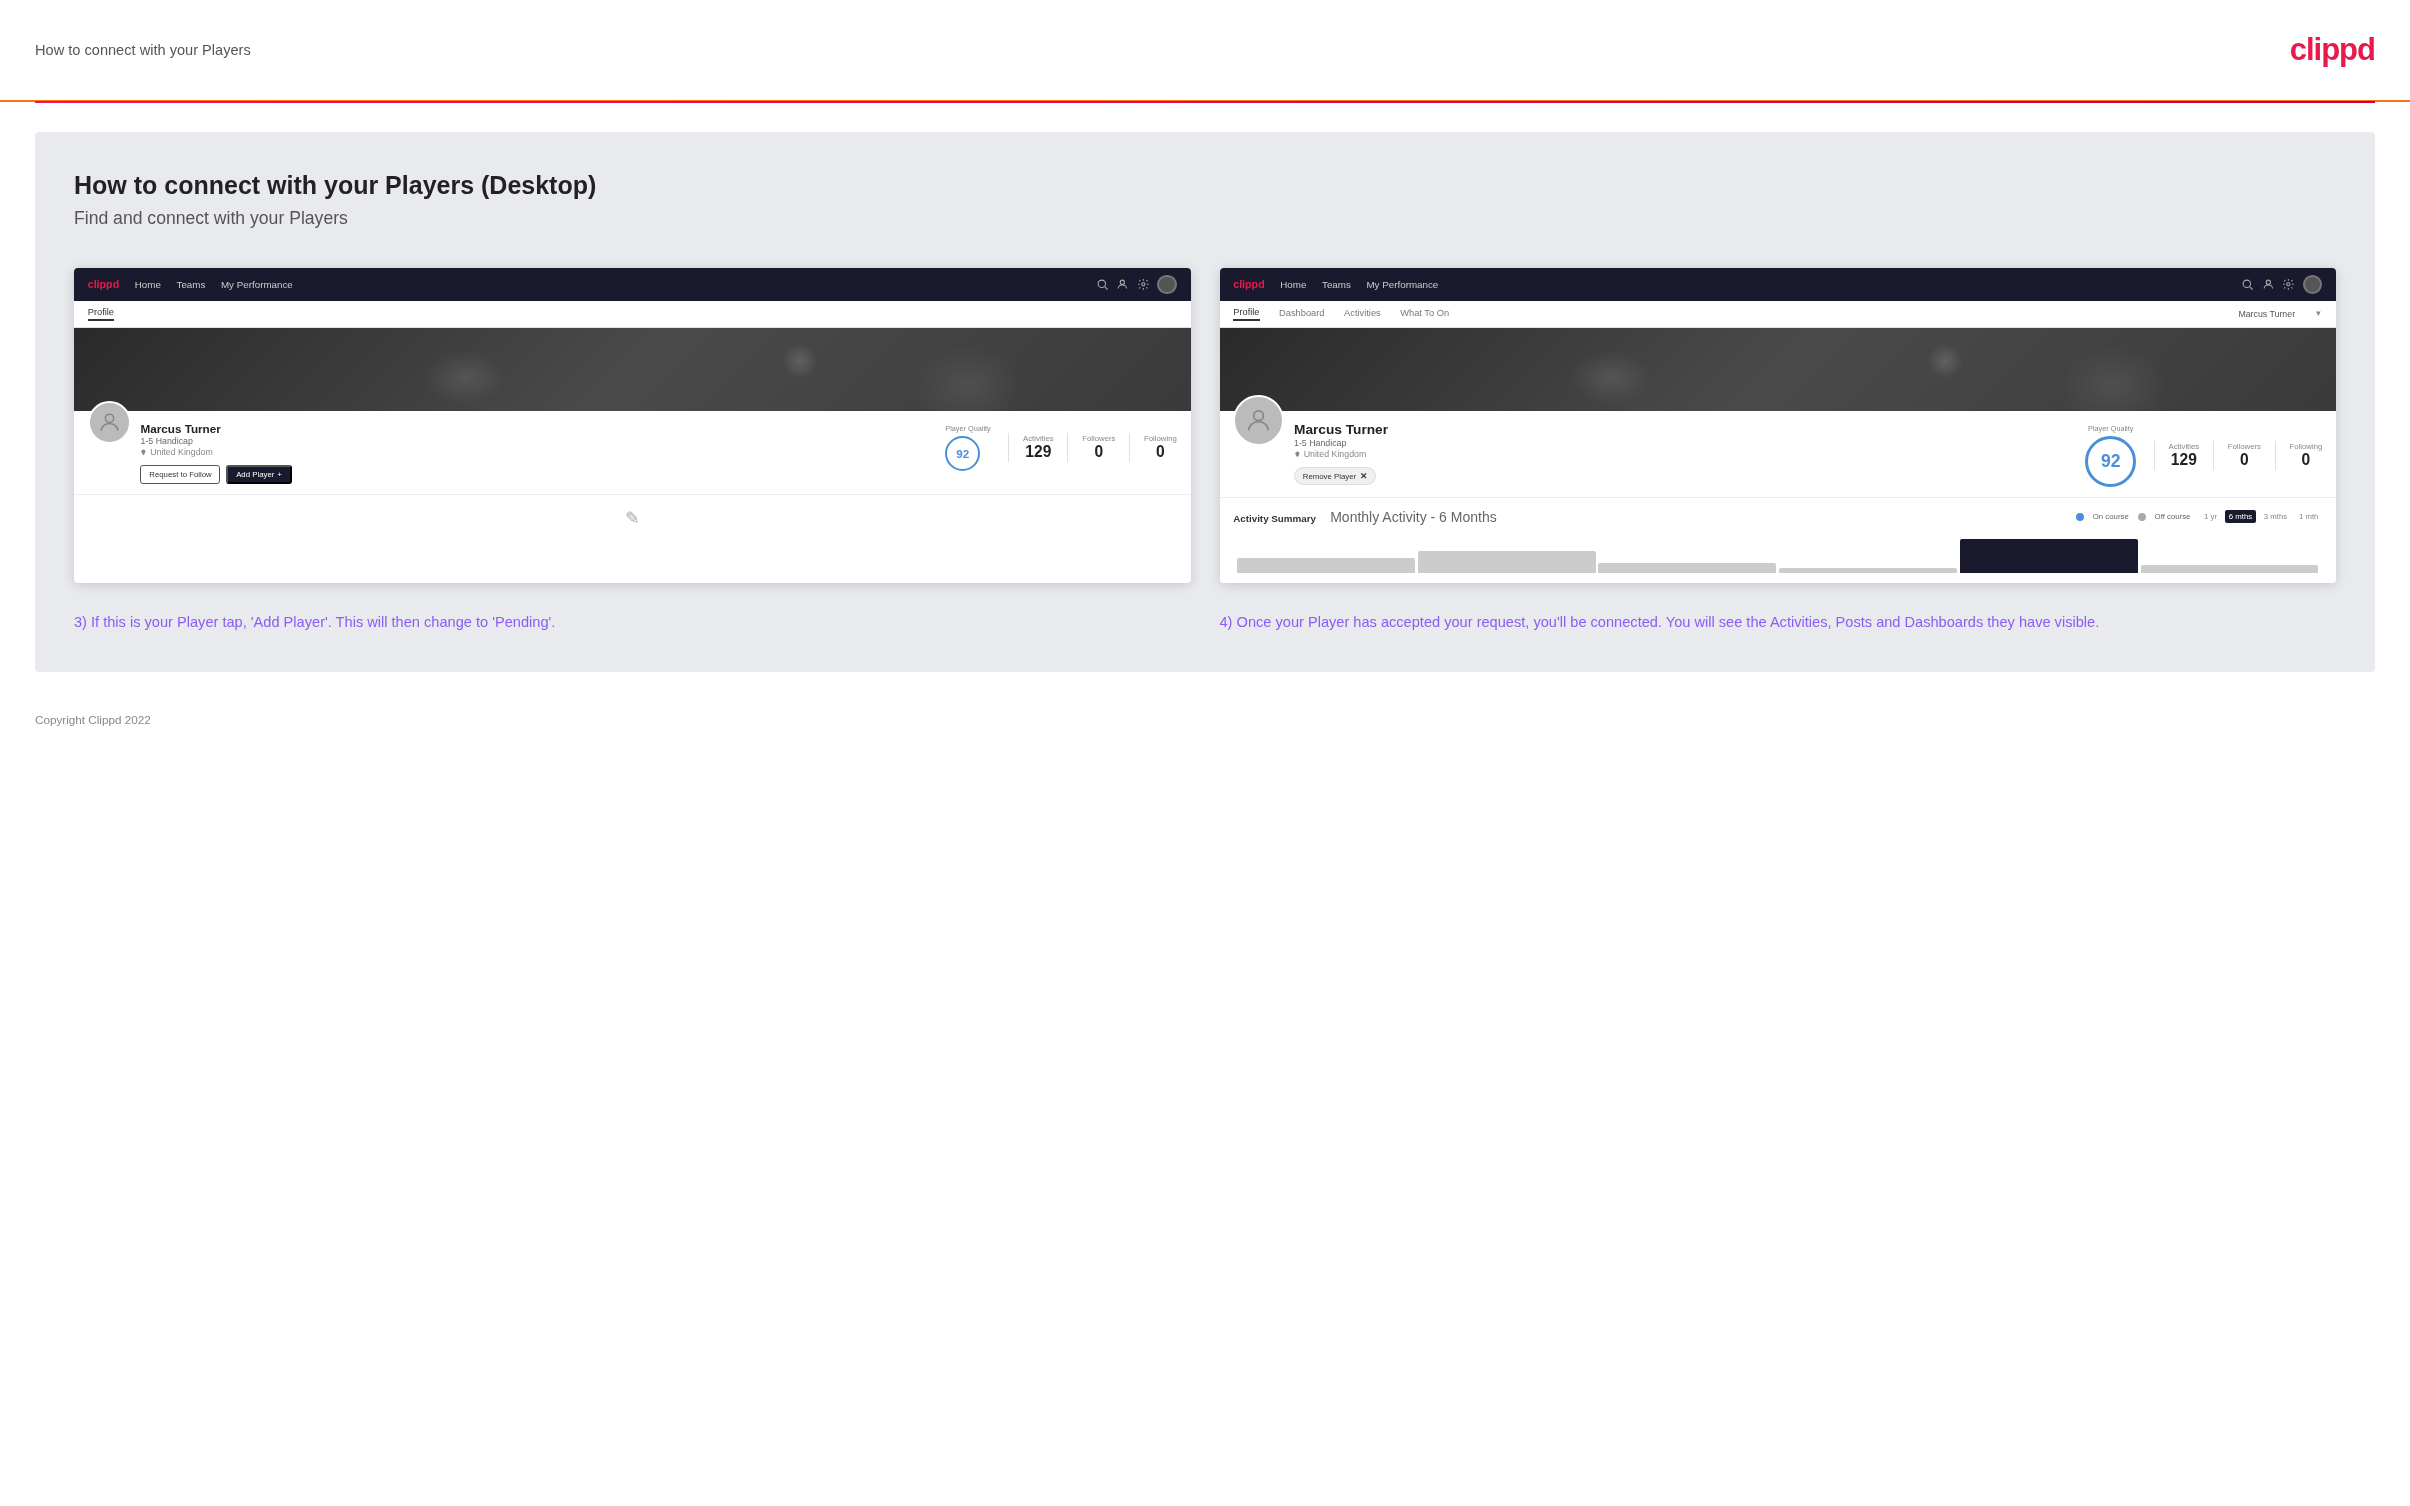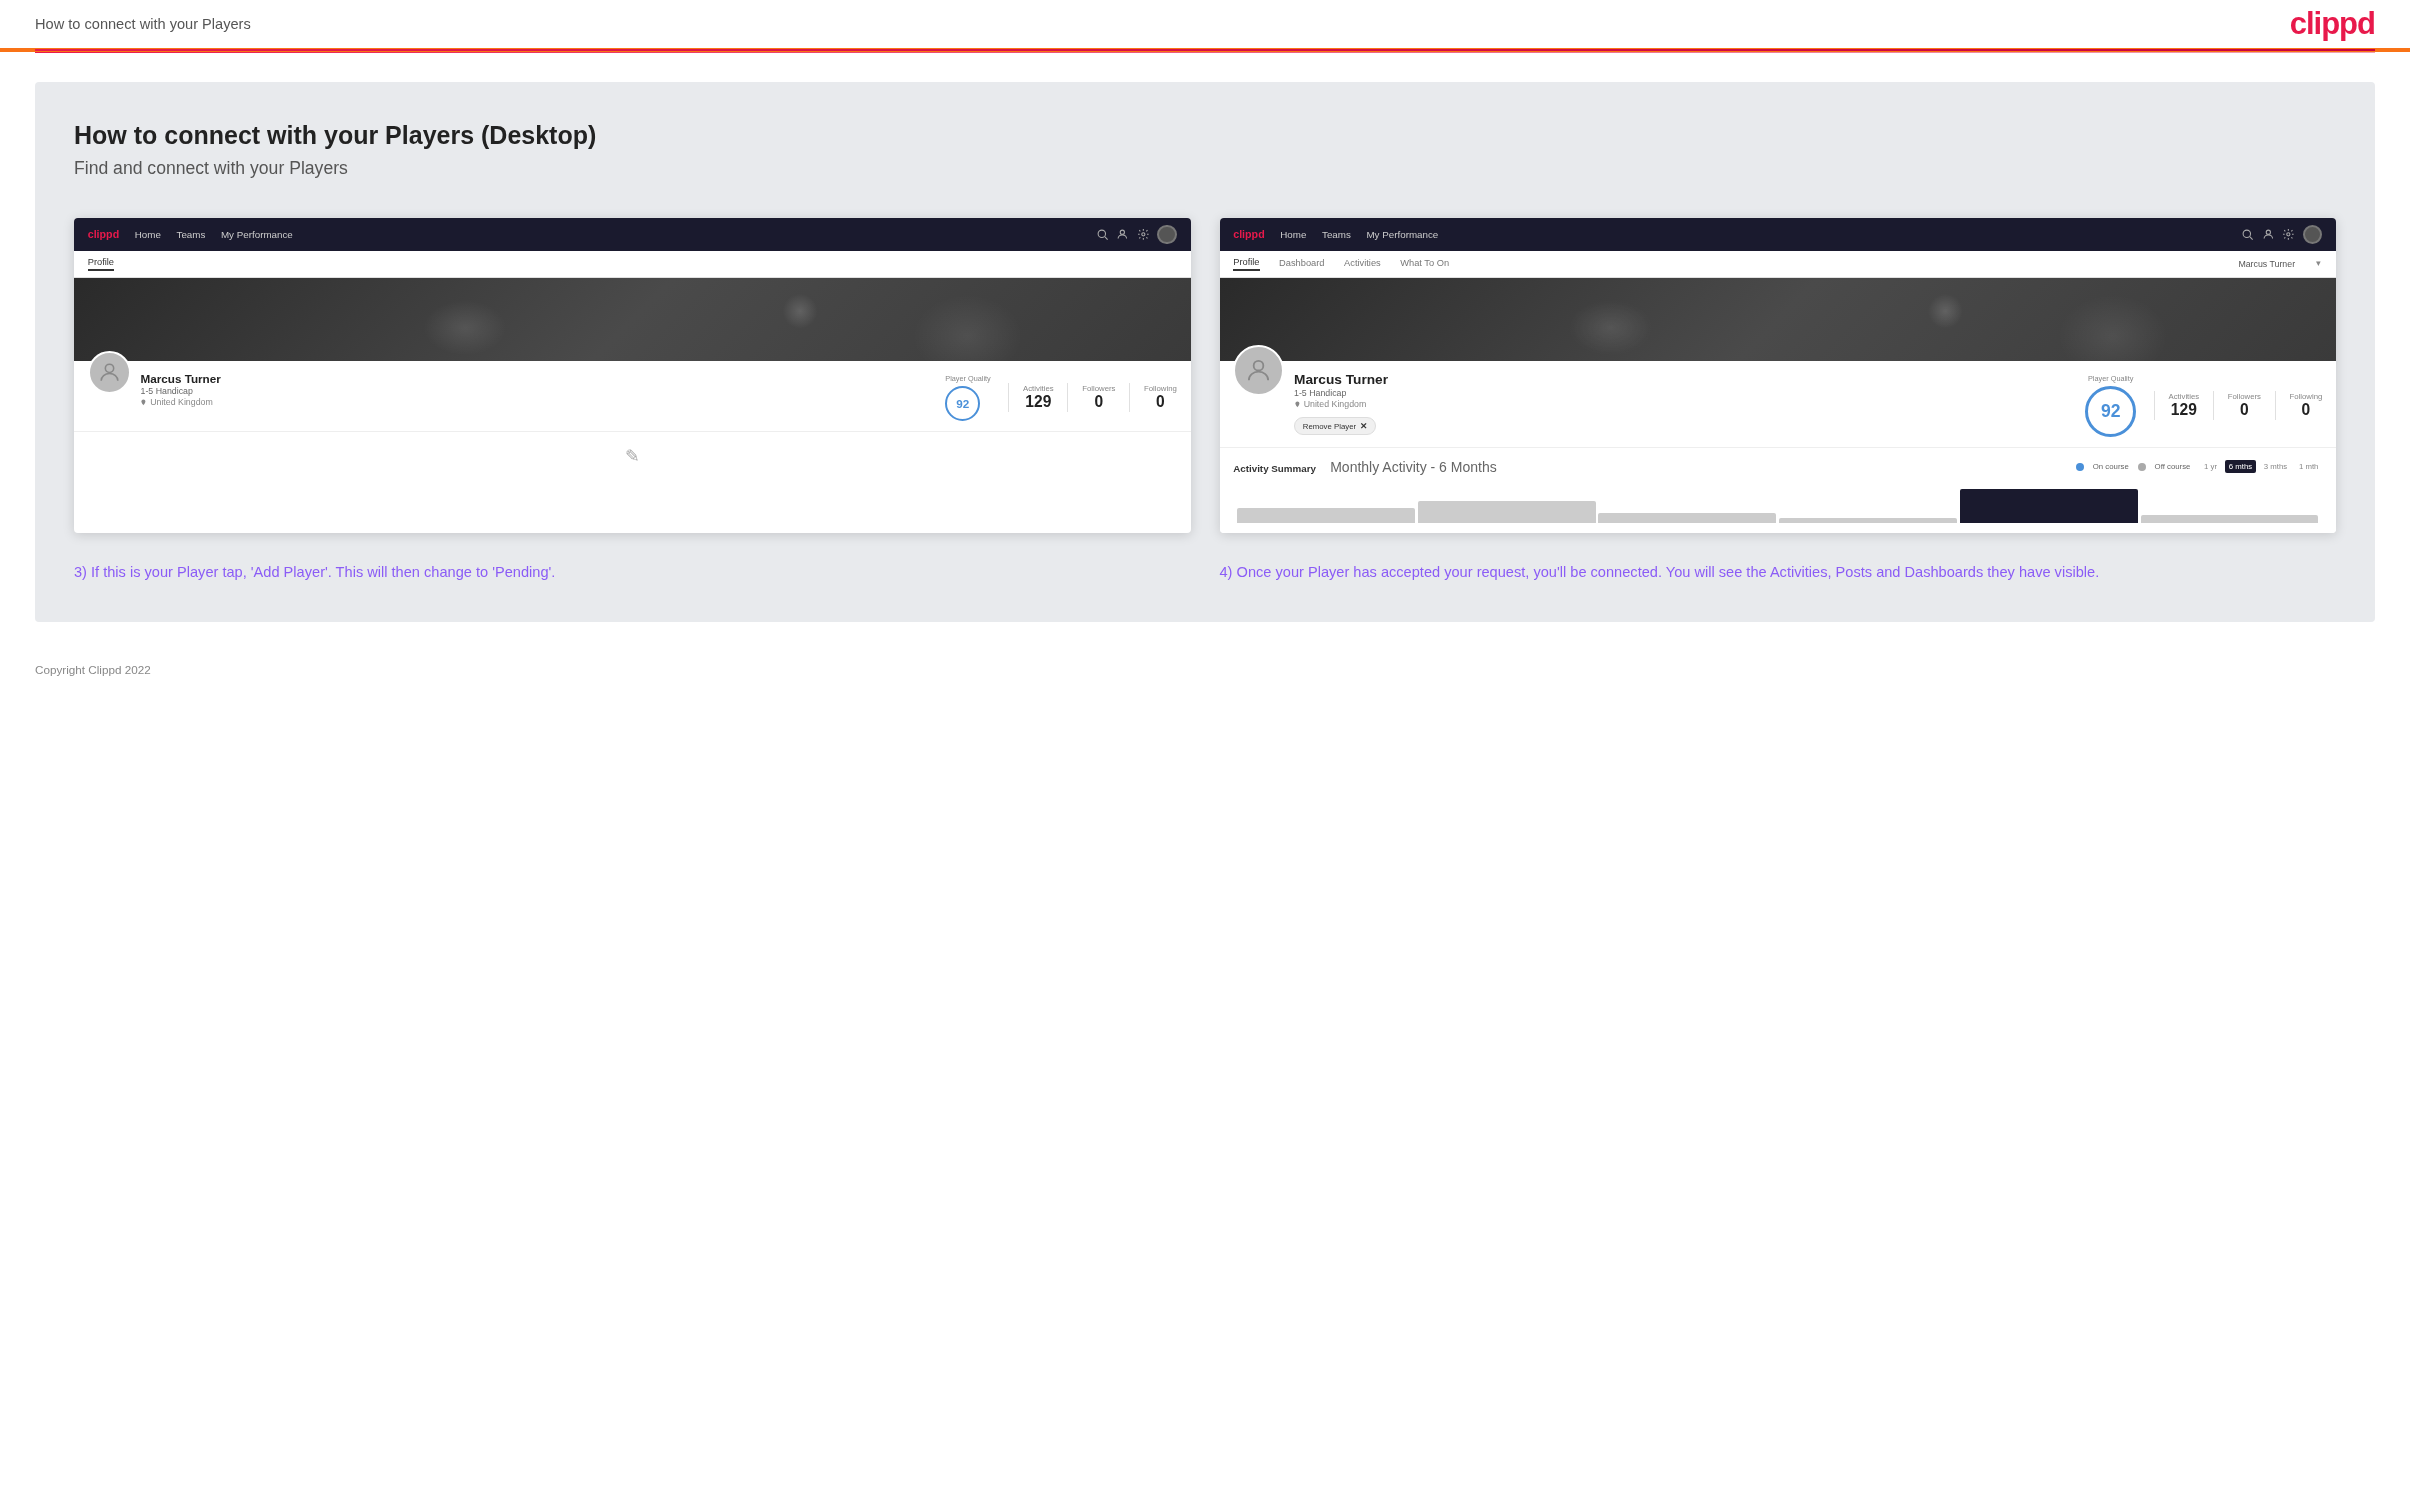--- a/index.html
+++ b/index.html
@@ -7,22 +7,22 @@
       font-family: -apple-system, BlinkMacSystemFont, 'Segoe UI', Helvetica, Arial, sans-serif;
       background: #fff;
       color: #333;
     }
 
     
     .top-bar {
       display: flex;
       align-items: center;
       justify-content: space-between;
-      padding: 6px 35px;
-      border-bottom: 4px solid #f97316;
+      padding: 32px 35px;
+      border-bottom: 2px solid #f97316;
       position: relative;
     }
     .top-bar::after {
       content: '';
       position: absolute;
       bottom: -2.9px;
       left: 35px;
       right: 35px;
       height: 2px;
       background: linear-gradient(to right, #e8194b, #c9003e);
@@ -455,20 +455,27 @@
           <div class="profile-details">
             <div class="profile-name">Marcus Turner</div>
             <div class="profile-handicap">1-5 Handicap</div>
             <div class="profile-location">
               <svg width="6.8" height="6.8" viewBox="0 0 24 24" fill="#888">
                   <circle cx="12" cy="10" r="3"></circle>
                   <path d="M12 2C8.1 2 5 5.1 5 9c0 5.2 7 13 7 13s7-7.8 7-13c0-3.9-3.1-7-7-7z"></path>
                 </svg>
               <span>United Kingdom</span>
             </div>
+            <div class="profile-buttons">
+              <button class="btn-follow">Request to Follow</button>
+              <button class="btn-add-player">
+                <span>Add Player</span>
+                <span>+</span>
+              </button>
+            </div>
           </div>
         </div>
         <div class="profile-info-right">
           <div class="quality-circle-container">
             <div class="quality-label">Player Quality</div>
             <div class="quality-circle">92</div>
           </div>
           <div class="stat-divider"></div>
           <div class="stat-item">
             <div class="stat-label">Activities</div>

